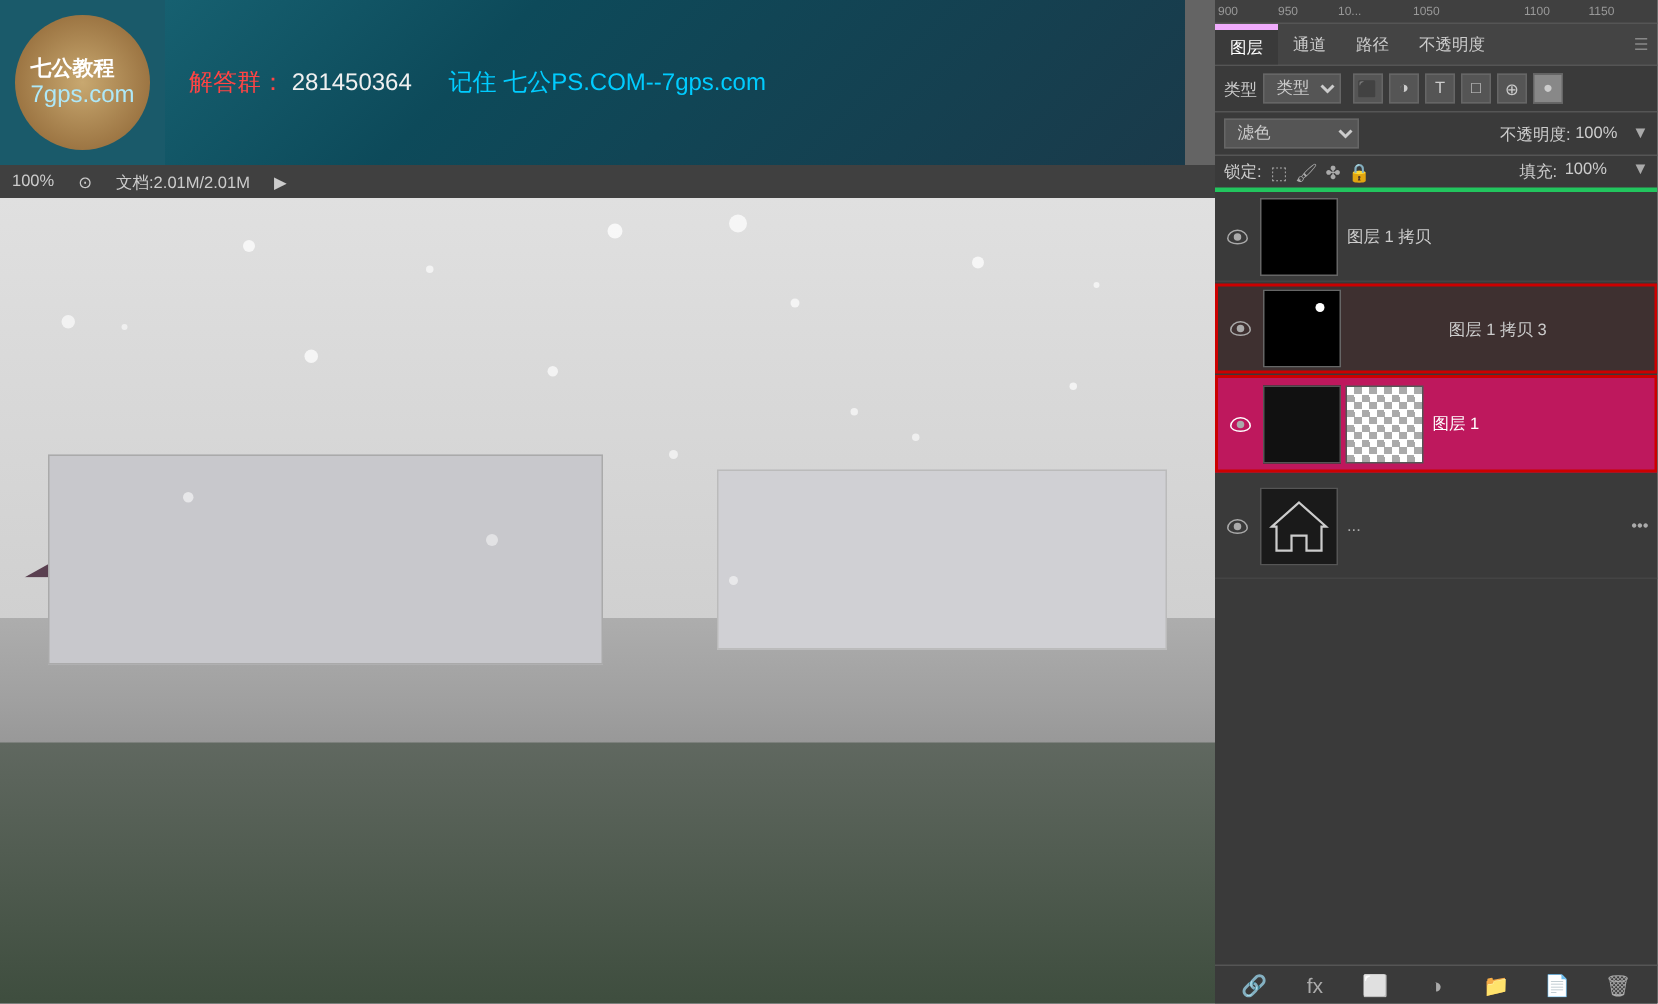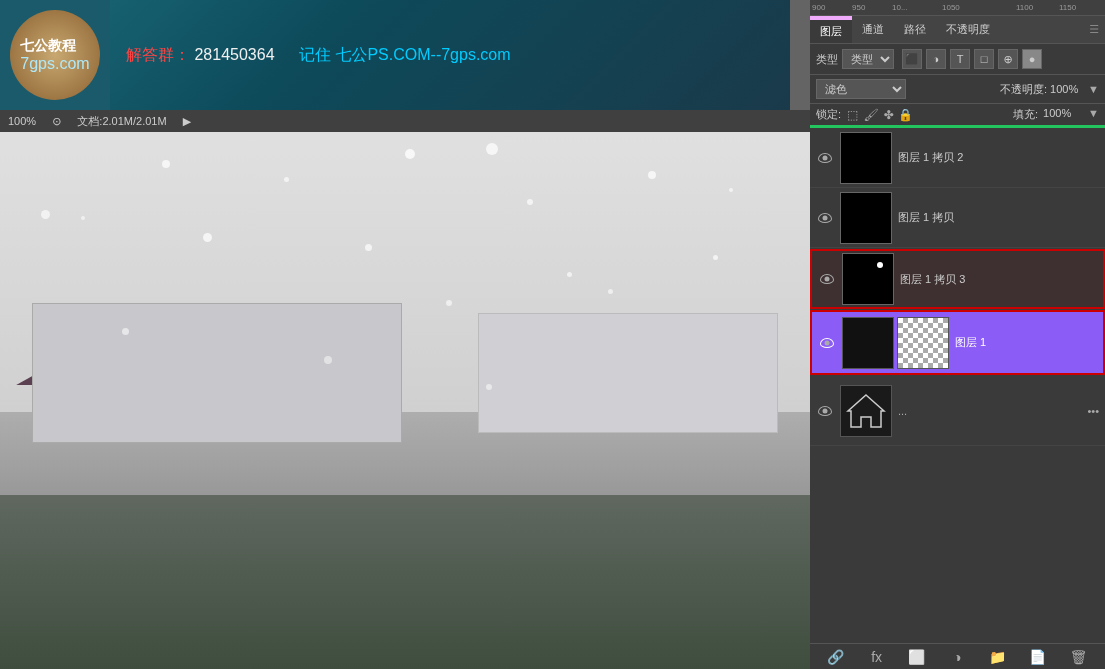--- a/index.html
+++ b/index.html
@@ -625,47 +625,40 @@
       </div>
       <div class="fill-group">
         <span class="fill-label">填充:</span>
         <span class="fill-value">100%</span>
         <span class="small-icon">▼</span>
       </div>
     </div>
 
     <div class="layers-list">
 
+
       <div class="layer-item">
         <div class="layer-eye">
           <div class="eye-icon"></div>
         </div>
         <div class="layer-thumb" style="background:#000;"></div>
-        <span class="layer-name">图层 1 拷贝 2</span>
-      </div>
-
-      <div class="layer-item">
+        <span class="layer-name">图层 1 拷贝</span>
+      </div>
+
+      <div class="layer-item highlight-red-border" style="border:2px solid #cc0000;background:#3e3030;margin:1px 0;text-align:center;">
         <div class="layer-eye">
           <div class="eye-icon"></div>
         </div>
-        <div class="layer-thumb" style="background:#000;"></div>
-        <span class="layer-name">图层 1 拷贝</span>
-      </div>
-
-      <div class="layer-item highlight-red-border" style="border:2px solid #cc0000;background:#3e3030;margin:1px 0;">
-        <div class="layer-eye">
-          <div class="eye-icon"></div>
-        </div>
         <div class="star-thumb">
           <div class="star-dot"></div>
         </div>
         <span class="layer-name">图层 1 拷贝 3</span>
       </div>
 
-      <div class="layer-item" style="border:2px solid #cc0000;background:#8b5cf6;margin:0 0 1px 0;height:65px;">
+      <div class="layer-item" style="border:2px solid #cc0000;background:#be185d;margin:0 0 1px 0;height:65px;">
         <div class="layer-eye">
           <div class="eye-icon" style="border-color:#fff;"></div>
           <div style="position:absolute;"></div>
         </div>
         <div style="display:flex;gap:3px;">
 
           <div style="width:52px;height:52px;background:#111;border:1px solid #555;flex-shrink:0;"></div>
           <div style="width:52px;height:52px;border:1px solid #555;flex-shrink:0;background:repeating-conic-gradient(#aaa 0% 25%,#fff 0% 50%) 0 0/10px 10px;"></div>
         </div>
         <span class="layer-name" style="color:#fff;">图层 1</span>

